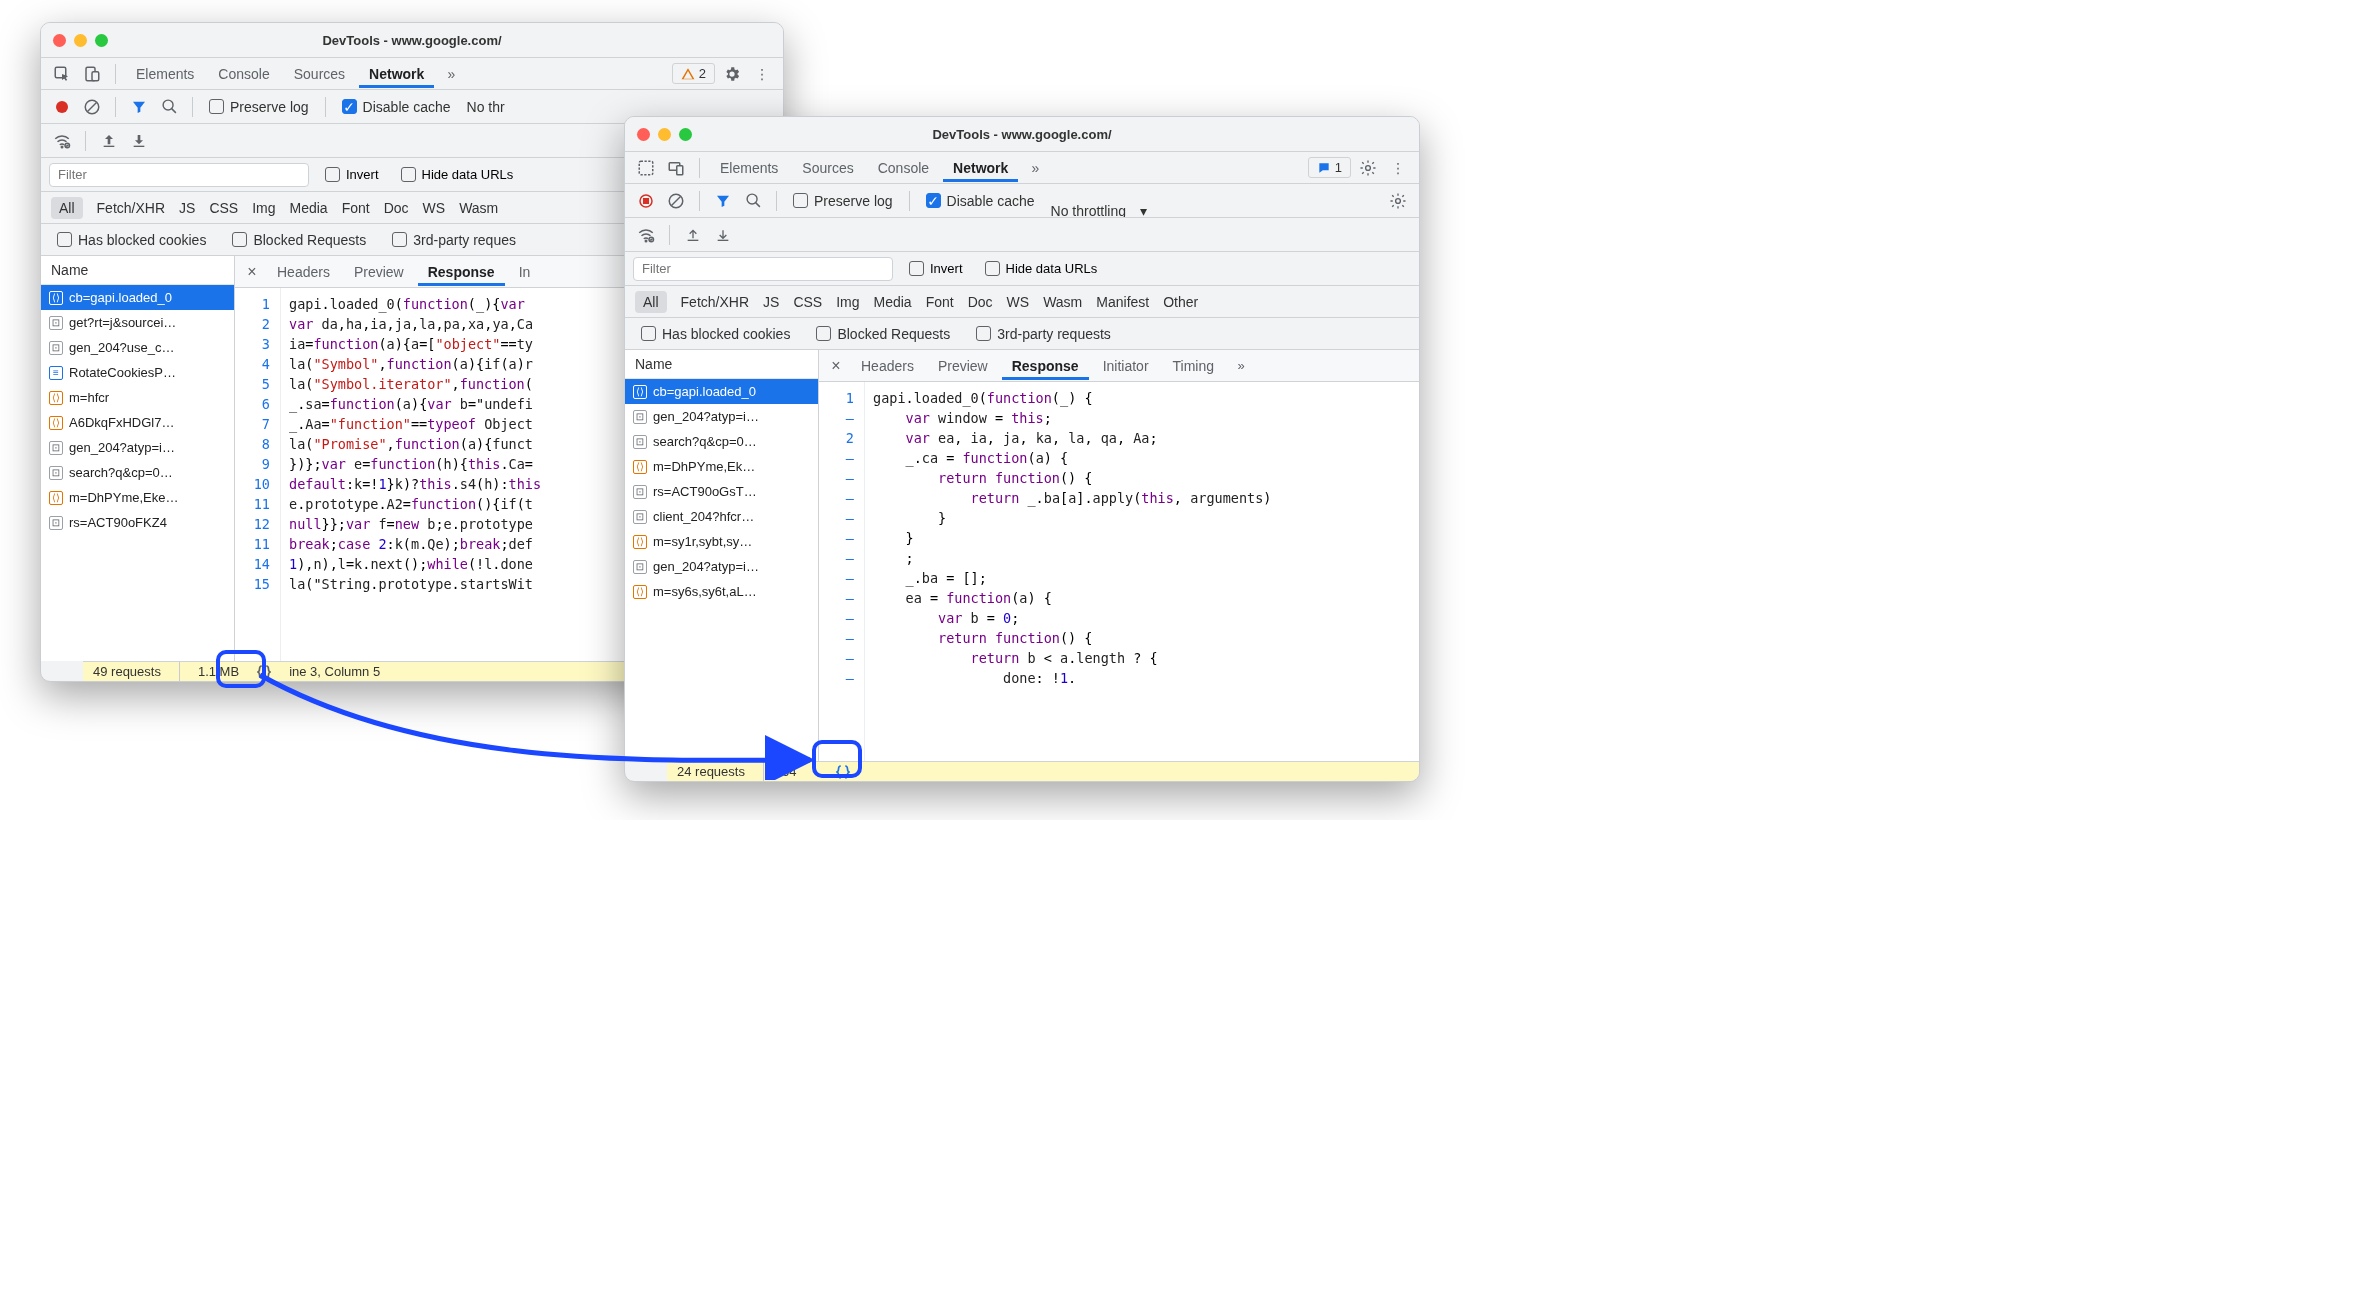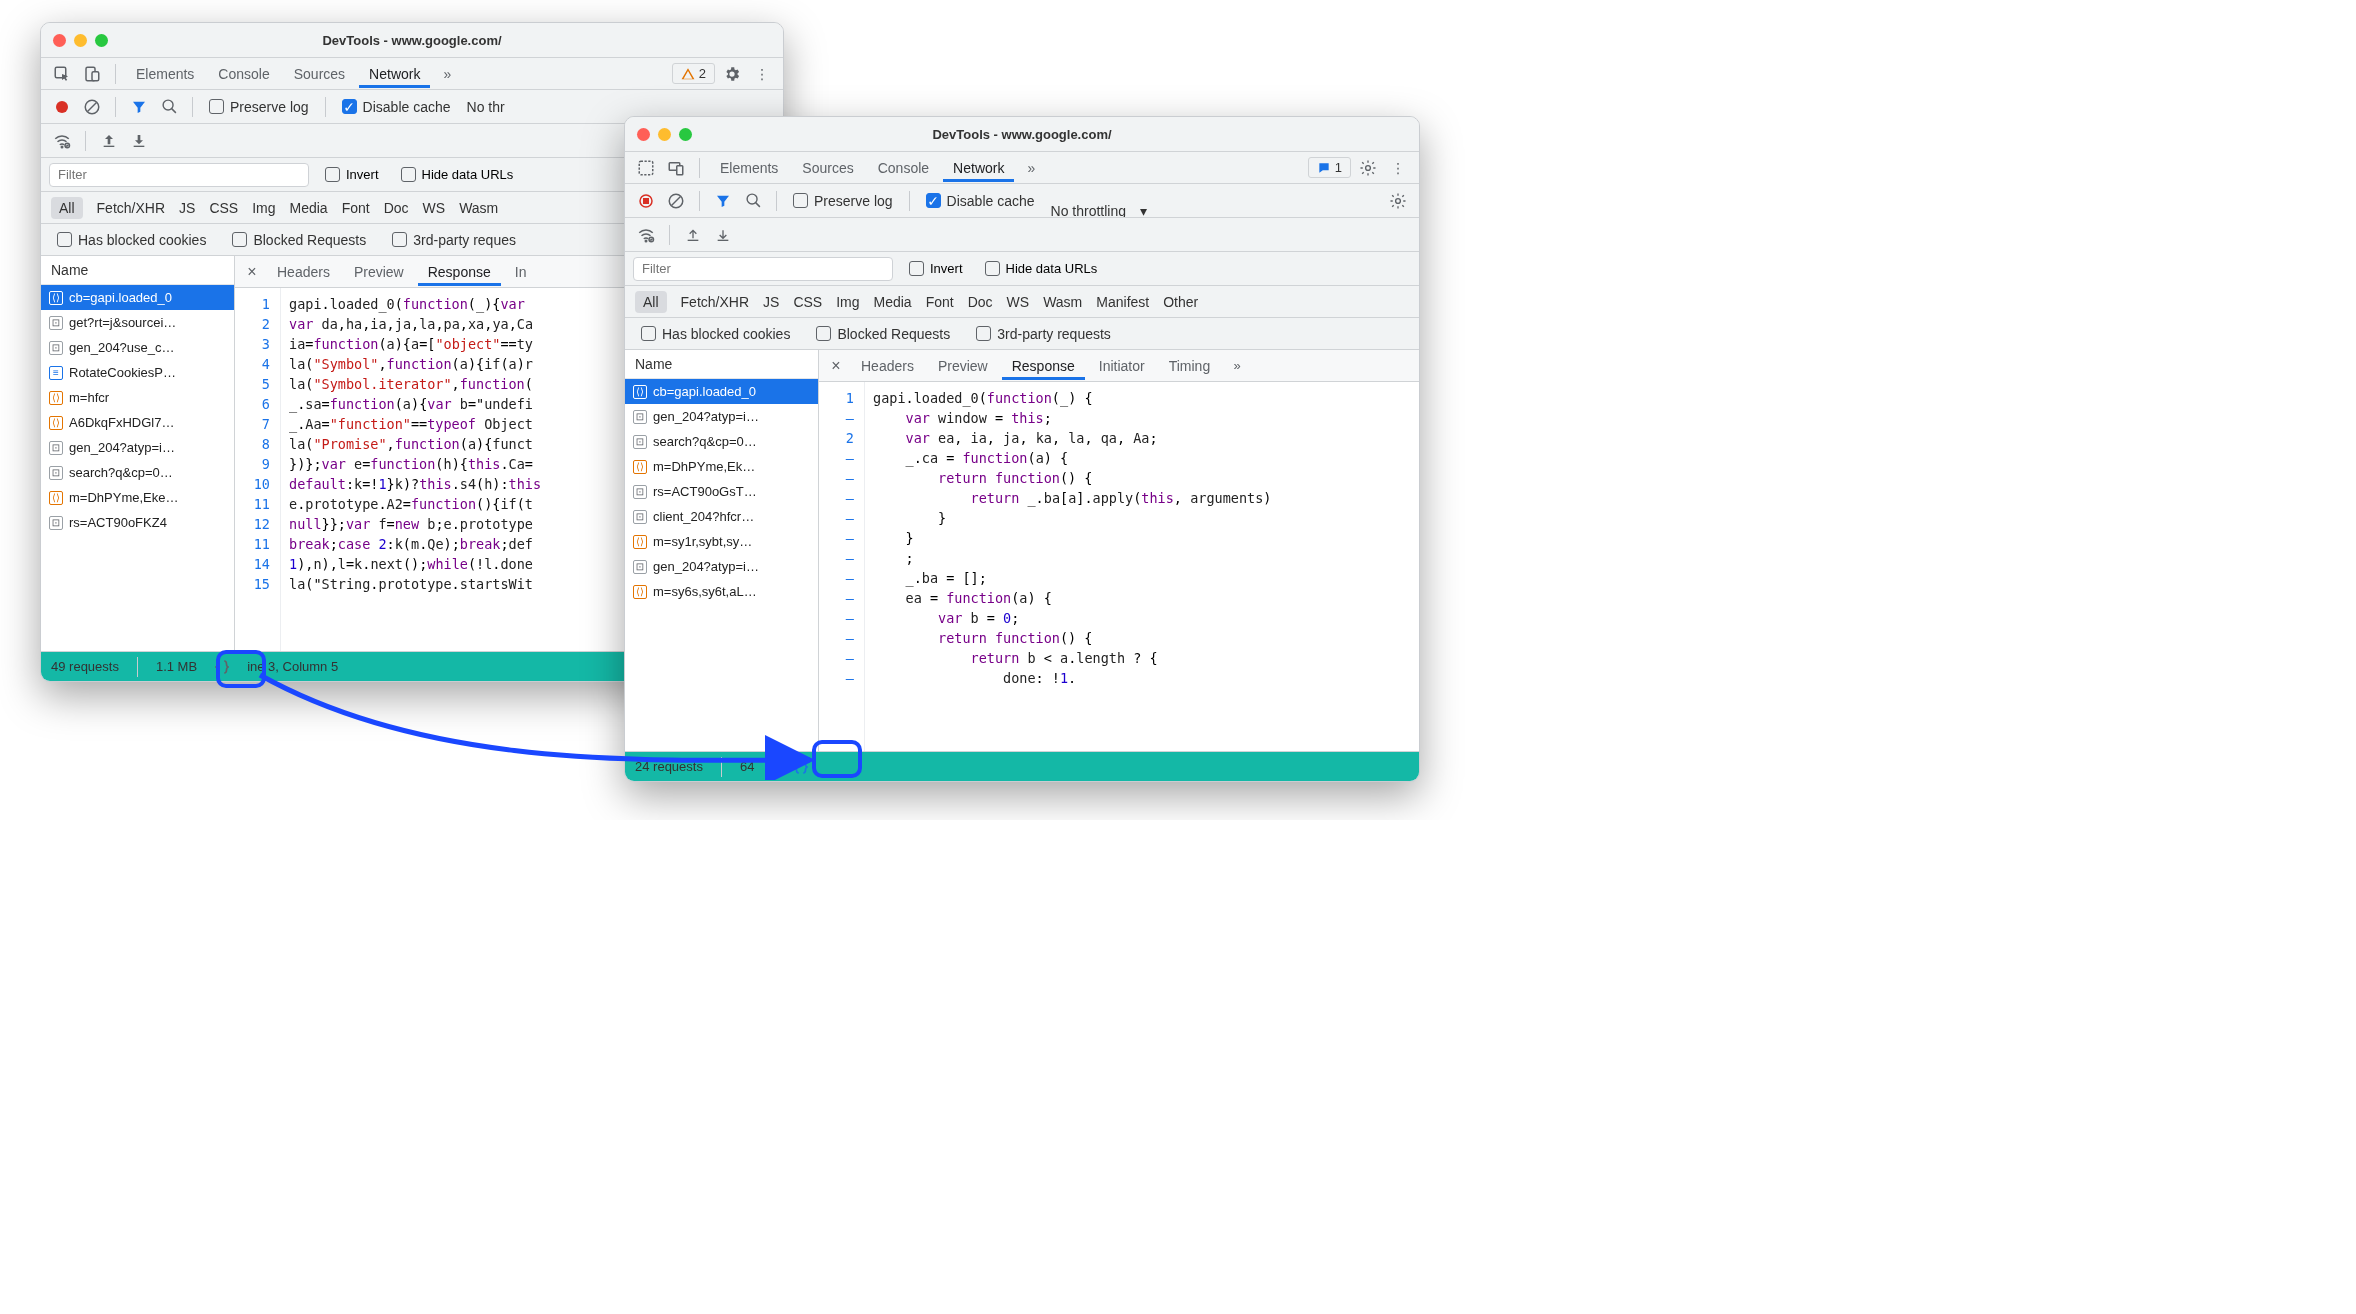--- a/index.html
+++ b/index.html
@@ -43,21 +43,21 @@
   font-size:14px;
 }
 .row.tabs { height:32px; }
 .sep { width:1px; height:20px; background:#c8cbcf; margin:0 6px; }
 
 .iconbtn {
   display:inline-flex; align-items:center; justify-content:center;
   width:26px; height:26px; color:#5f6368; cursor:pointer;
 }
 .tab { padding:6px 10px; color:#5f6368; cursor:pointer; }
-.tab.active { color:#202124; font-weight:400; box-shadow: inset 0 -3px 0 #1a73e8; }
+.tab.active { color:#202124; font-weight:700; box-shadow: inset 0 -3px 0 #1a73e8; }
 .badge {
   display:inline-flex; align-items:center; gap:4px; border:1px solid #d0d3d6;
   border-radius:3px; padding:2px 8px; font-size:13px;
 }
 .badge.warn svg { color:#e37400; }
 .badge.msg svg { color:#1a73e8; }
 
 .chk { display:inline-flex; align-items:center; gap:6px; padding:0 6px; cursor:pointer; }
 .chk .box { width:15px; height:15px; border:1.5px solid #5f6368; border-radius:3px; display:inline-flex; align-items:center; justify-content:center; }
 .chk.on .box { background:#1a73e8; border-color:#1a73e8; color:#fff; }
@@ -95,21 +95,21 @@
 .code { flex:1; display:flex; font-family: ui-monospace, Menlo, Consolas, monospace; font-size:13.5px; line-height:20px; overflow:hidden; background:#fff;}
 .gutter { width:46px; text-align:right; padding:6px 10px 6px 4px; color:#9497a0; background:#fff; border-right:1px solid #eceef1;}
 .gutter .ln { height:20px; color:#1a73e8;}
 .gutter .dash { height:20px; color:#1a73e8;}
 .codelines { flex:1; padding:6px 8px; white-space:pre; overflow:hidden;}
 .kw { color:#708;}
 .str { color:#c41a16;}
 .num { color:#1c00cf;}
 .id { color:#222;}
 
-.status { height:30px; display:flex; align-items:center; gap:12px; padding:0 10px; background:#14b8a6; border-top:1px solid #d0d3d6; font-size:13px; color:#333;}
+.status { height:20px; display:flex; align-items:center; gap:12px; padding:0 10px; background:#fef9c3; border-top:1px solid #d0d3d6; font-size:13px; color:#333;margin-left:42px;}
 .pretty {
   width:26px; height:22px; display:inline-flex; align-items:center; justify-content:center;
   color:#5f6368; cursor:pointer; border-radius:4px;
 }
 .pretty.blue { color:#1a73e8; }
 
 .hl { position:absolute; border:4px solid #1a47ff; border-radius:10px; z-index:5;}
 .hl-a { left:216px; top:650px; width:50px; height:38px; }
 .hl-b { left:812px; top:740px; width:50px; height:38px; }
 

